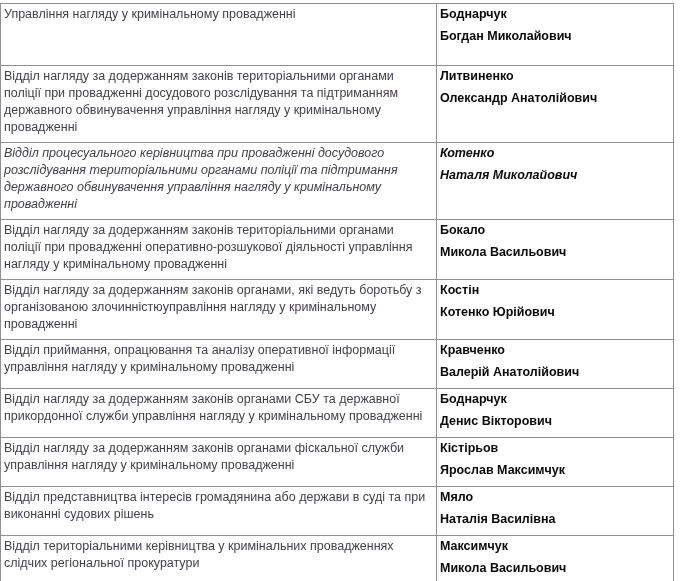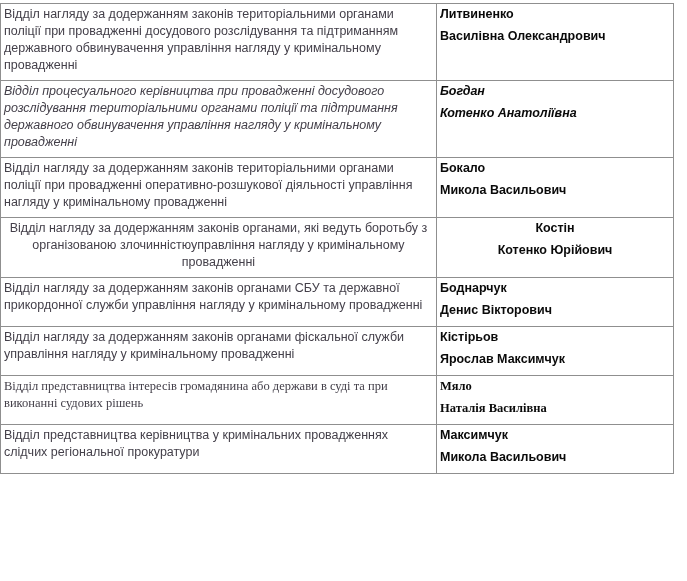--- a/index.html
+++ b/index.html
@@ -39,71 +39,89 @@
     color: #0a0a0a;
     font-size: 12.5px;
     line-height: 17px;
     font-weight: bold;
   }
   
   tr.r0  { height: 62px; }
   tr.r1  { height: 63px; }
   tr.r2  { height: 71px; font-style: italic; }
   tr.r3  { height: 52px; }
-  tr.r4  { height: 54px; text-align: center; }
+  tr.r4  { height: 54px; }
   tr.r5  { height: 43px; }
   tr.r6  { height: 44px; margin-left: 38px; }
   tr.r7  { height: 44px; }
-  tr.r8  { height: 46px; font-family: Liberation Serif, serif; }
+  tr.r8  { height: 46px; }
   tr.r9  { height: 45px; }
 </style>
 </head>
 <body>
 
 <div class="table-wrap">
   <table class="org-table">
     <colgroup>
       <col class="col-dept">
       <col class="col-head">
     </colgroup>
     <tbody>
+      <tr class="r0">
+        <td class="dept-cell">
+          <p>Управління нагляду у кримінальному провадженні</p>
+        </td>
+        <td class="head-cell">
+          <p>Боднарчук</p>
+          <p>Богдан Миколайович</p>
+        </td>
+      </tr>
       <tr class="r1">
         <td class="dept-cell">
           <p>Відділ нагляду за додержанням законів територіальними органами поліції при провадженні досудового розслідування та підтриманням державного обвинувачення управління нагляду у кримінальному провадженні</p>
         </td>
         <td class="head-cell">
           <p>Литвиненко</p>
-          <p>Василівна Олександрович</p>
+          <p>Олександр Анатолійович</p>
         </td>
       </tr>
       <tr class="r2">
         <td class="dept-cell">
           <p>Відділ процесуального керівництва при провадженні досудового розслідування територіальними органами поліції та підтримання державного обвинувачення управління нагляду у кримінальному провадженні</p>
         </td>
         <td class="head-cell">
-          <p>Богдан</p>
-          <p>Котенко Анатоліївна</p>
+          <p>Котенко</p>
+          <p>Наталя Миколайович</p>
         </td>
       </tr>
       <tr class="r3">
         <td class="dept-cell">
           <p>Відділ нагляду за додержанням законів територіальними органами поліції при провадженні оперативно-розшукової діяльності управління нагляду у кримінальному провадженні</p>
         </td>
         <td class="head-cell">
           <p>Бокало</p>
           <p>Микола Васильович</p>
         </td>
       </tr>
       <tr class="r4">
         <td class="dept-cell">
           <p>Відділ нагляду за додержанням законів органами, які ведуть боротьбу з організованою злочинністюуправління нагляду у кримінальному провадженні</p>
         </td>
         <td class="head-cell">
           <p>Костін</p>
           <p>Котенко Юрійович</p>
+        </td>
+      </tr>
+      <tr class="r5">
+        <td class="dept-cell">
+          <p>Відділ приймання, опрацювання та аналізу оперативної інформації управління нагляду у кримінальному провадженні</p>
+        </td>
+        <td class="head-cell">
+          <p>Кравченко</p>
+          <p>Валерій Анатолійович</p>
         </td>
       </tr>
       <tr class="r6">
         <td class="dept-cell">
           <p>Відділ нагляду за додержанням законів органами СБУ та державної прикордонної служби управління нагляду у кримінальному провадженні</p>
         </td>
         <td class="head-cell">
           <p>Боднарчук</p>
           <p>Денис Вікторович</p>
         </td>
@@ -121,21 +139,21 @@
         <td class="dept-cell">
           <p>Відділ представництва інтересів громадянина або держави в суді та при виконанні судових рішень</p>
         </td>
         <td class="head-cell">
           <p>Мяло</p>
           <p>Наталія Василівна</p>
         </td>
       </tr>
       <tr class="r9">
         <td class="dept-cell">
-          <p>Відділ представництва керівництва у кримінальних провадженнях слідчих регіональної прокуратури</p>
+          <p>Відділ територіальними керівництва у кримінальних провадженнях слідчих регіональної прокуратури</p>
         </td>
         <td class="head-cell">
           <p>Максимчук</p>
           <p>Микола Васильович</p>
         </td>
       </tr>
 
     </tbody>
   </table>
 </div>

